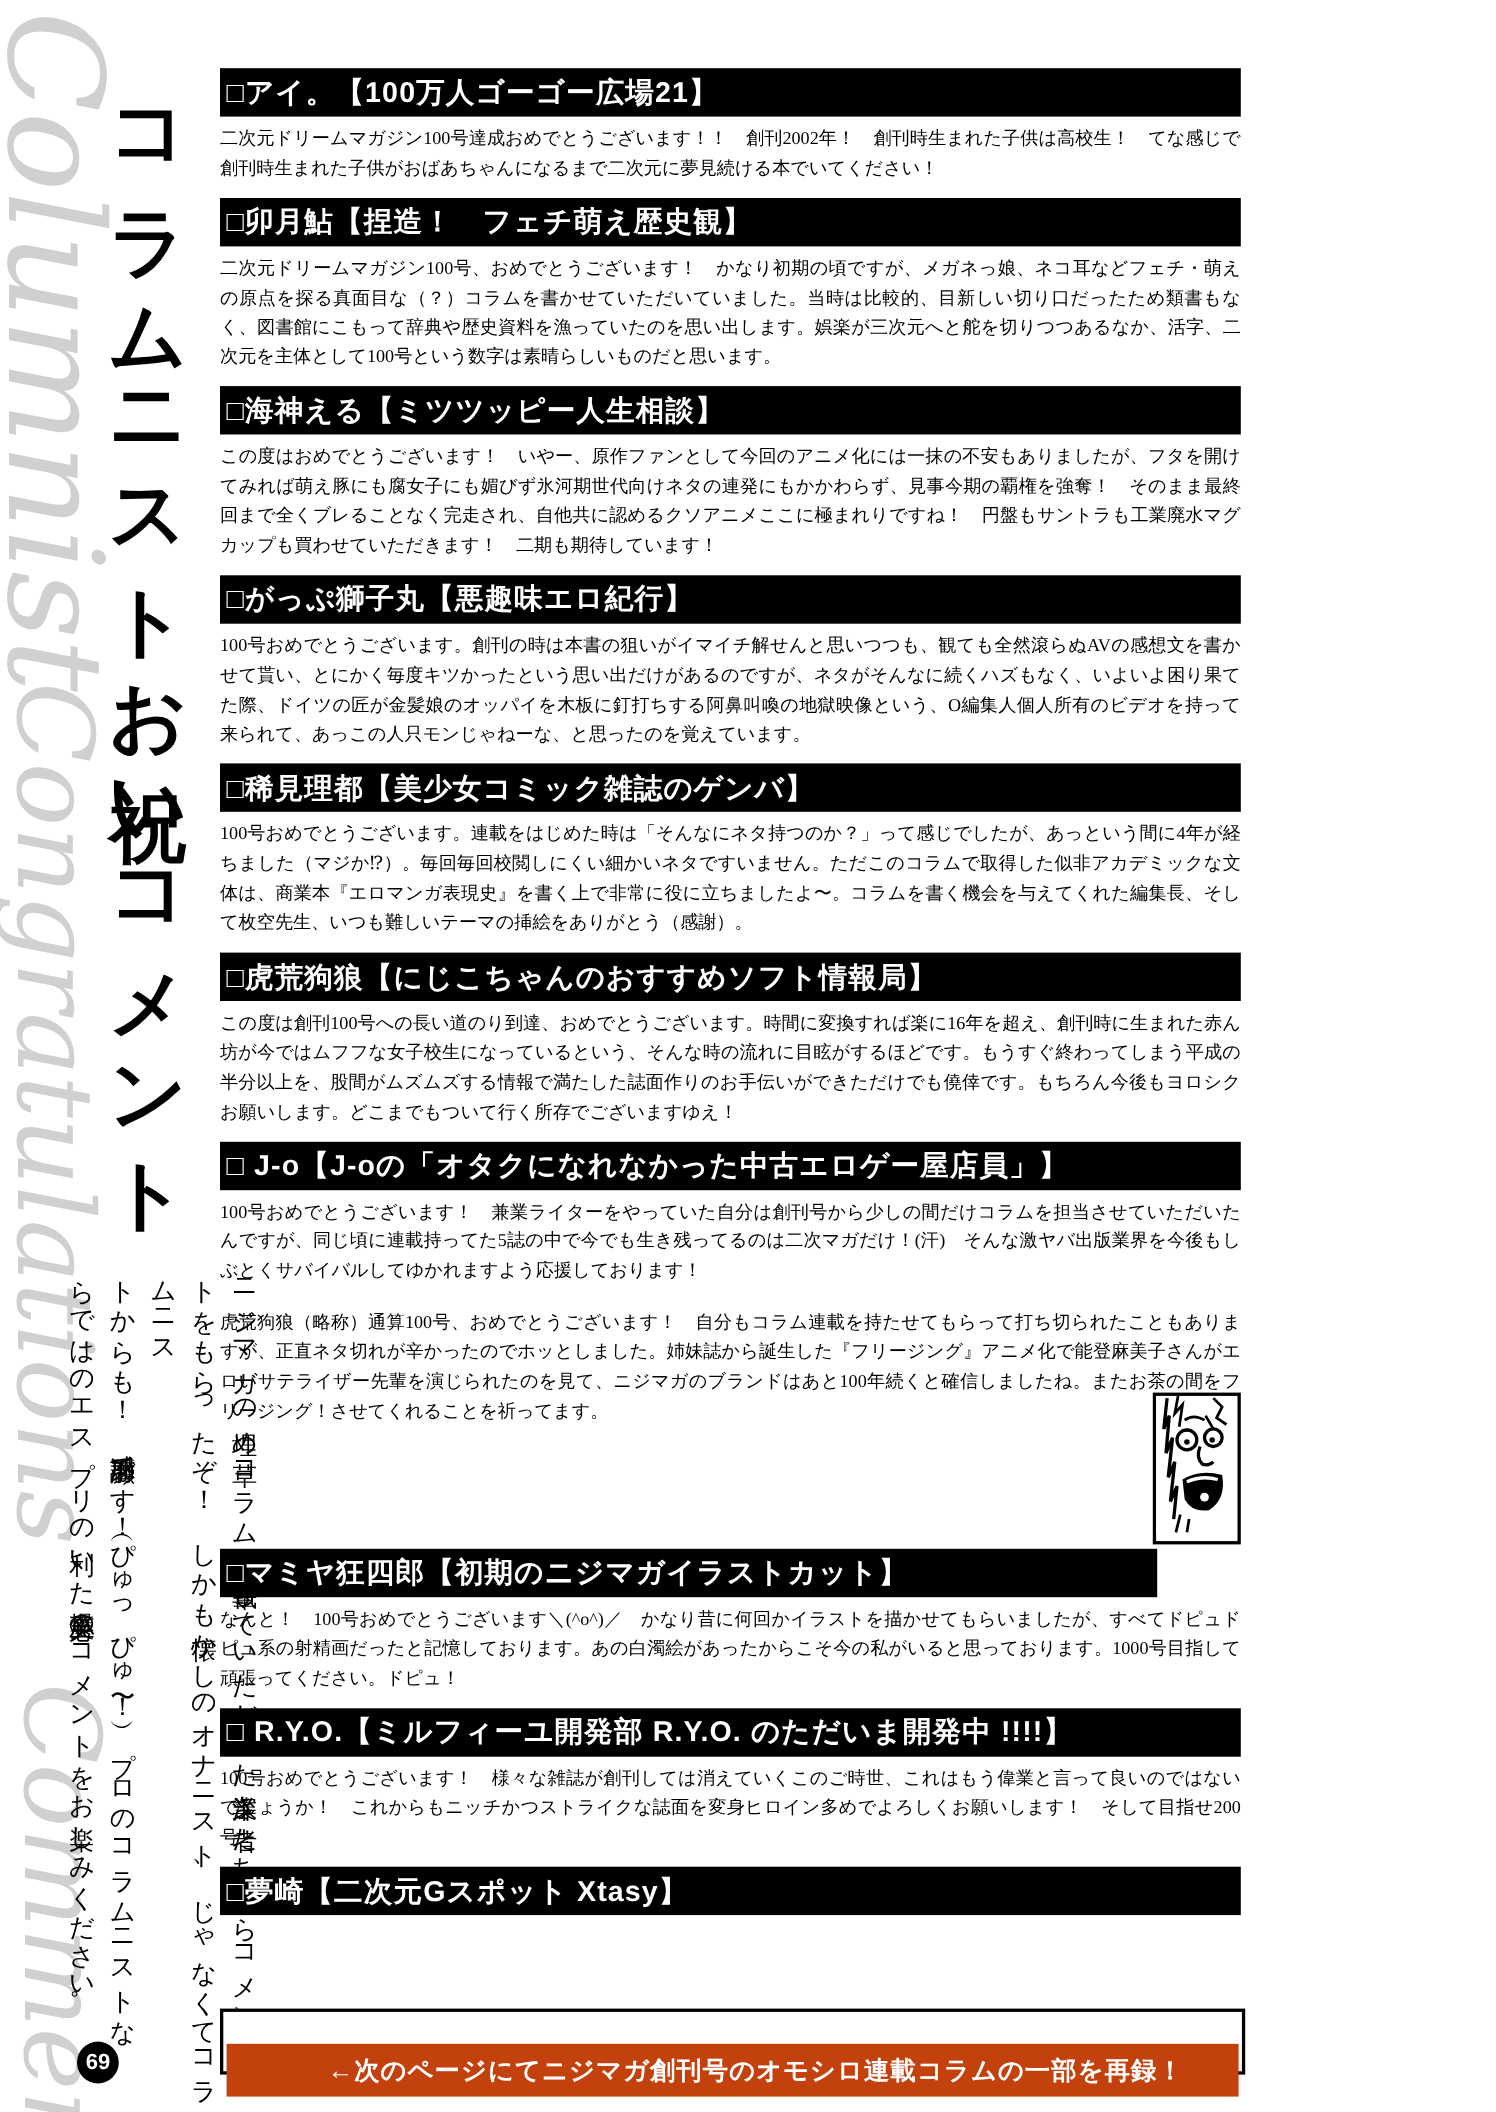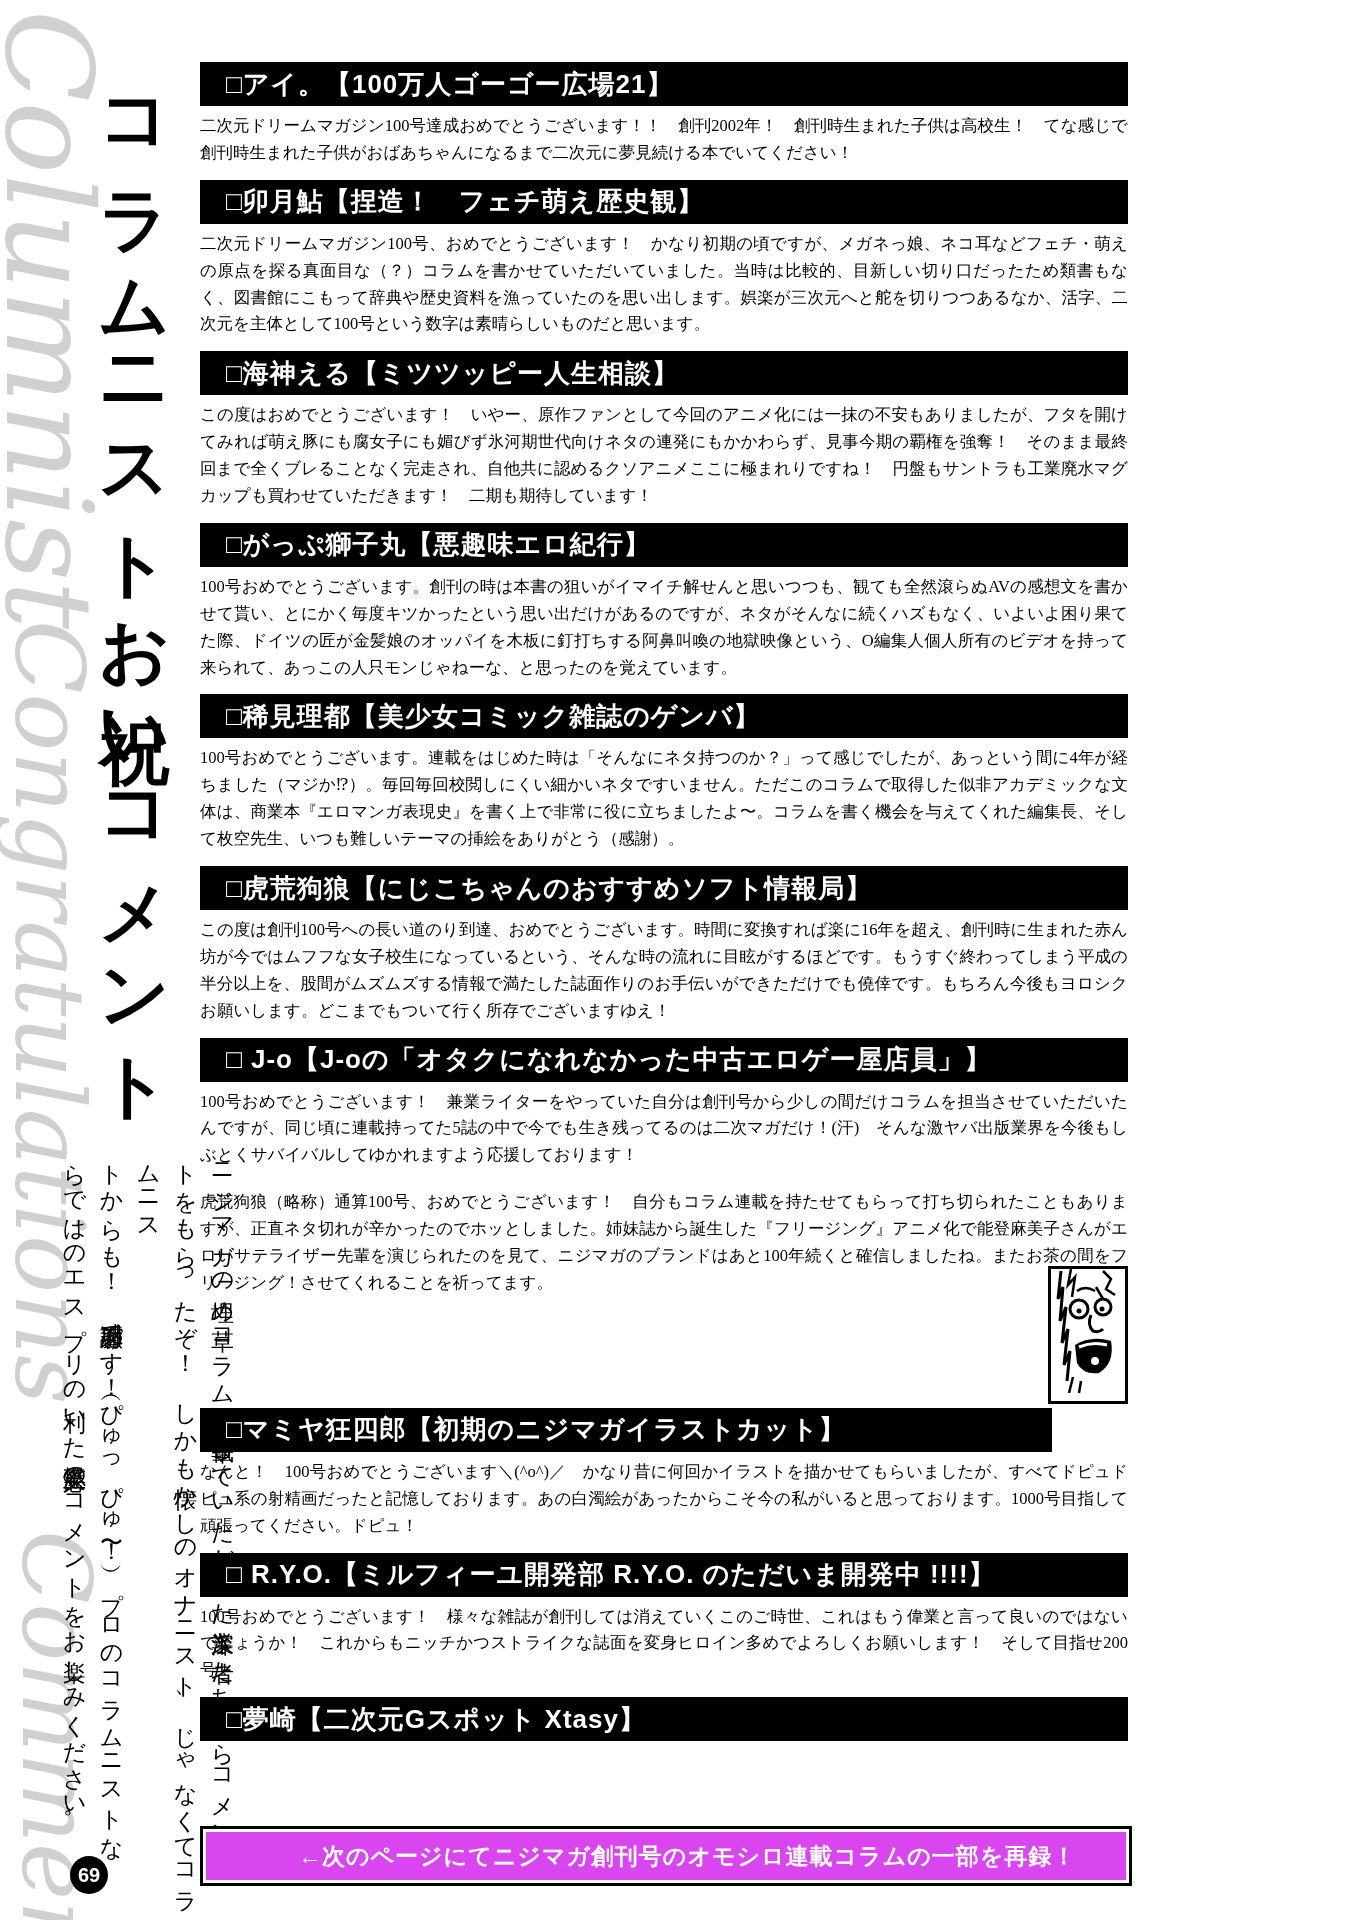--- a/index.html
+++ b/index.html
@@ -66,21 +66,21 @@
   .section{position:relative;}
   .section-header{
     background:#000;
     color:#fff;
     font-family:"Liberation Sans","DejaVu Sans",sans-serif;
     font-weight:bold;
     font-size:26px;
     height:44px;
     display:flex;
     align-items:center;
-    padding-left:26px;
+    padding-left:6px;
     letter-spacing:1px;
     box-sizing:border-box;
   }
   .section-body{
     margin:7px 0 0 0;
     font-size:16.5px;
     line-height:1.63;
     text-align:justify;
   }
   
@@ -100,31 +100,32 @@
     position:absolute;
     left:200px;top:1826px;
     width:932px;height:60px;
     border:3px solid #000;
     box-sizing:border-box;
     background:#fff;
     padding:3px;
     z-index:3;
   }
   #footer-banner .inner{
-    background:#d946ef;
+    background:#c2410c;
     color:#fff;
     width:100%;height:100%;
     display:flex;
     align-items:center;
     padding-left:92px;
     box-sizing:border-box;
     font-family:"Liberation Sans","DejaVu Sans",sans-serif;
     font-weight:bold;
     font-size:23px;
     letter-spacing:1px;
+    margin-top:26px;
   }
   
   #page-number{
     position:absolute;
     left:70px;top:1840px;
     width:38px;height:38px;
     border-radius:50%;
     background:#000;
     color:#fff;
     display:flex;

